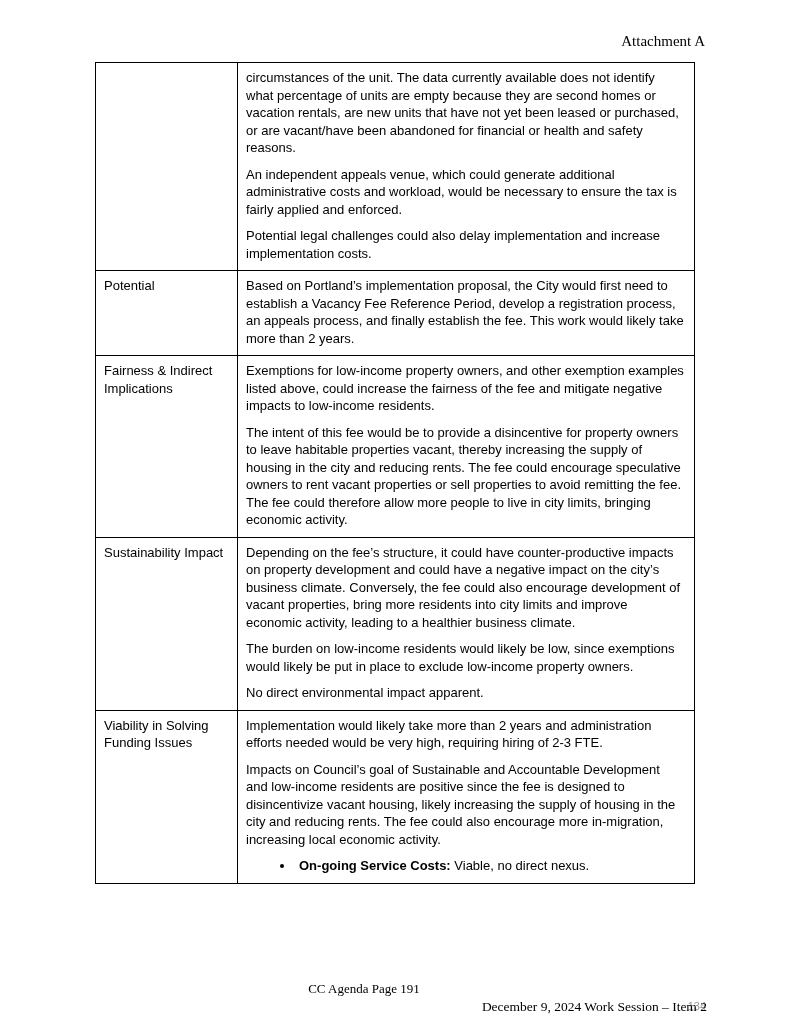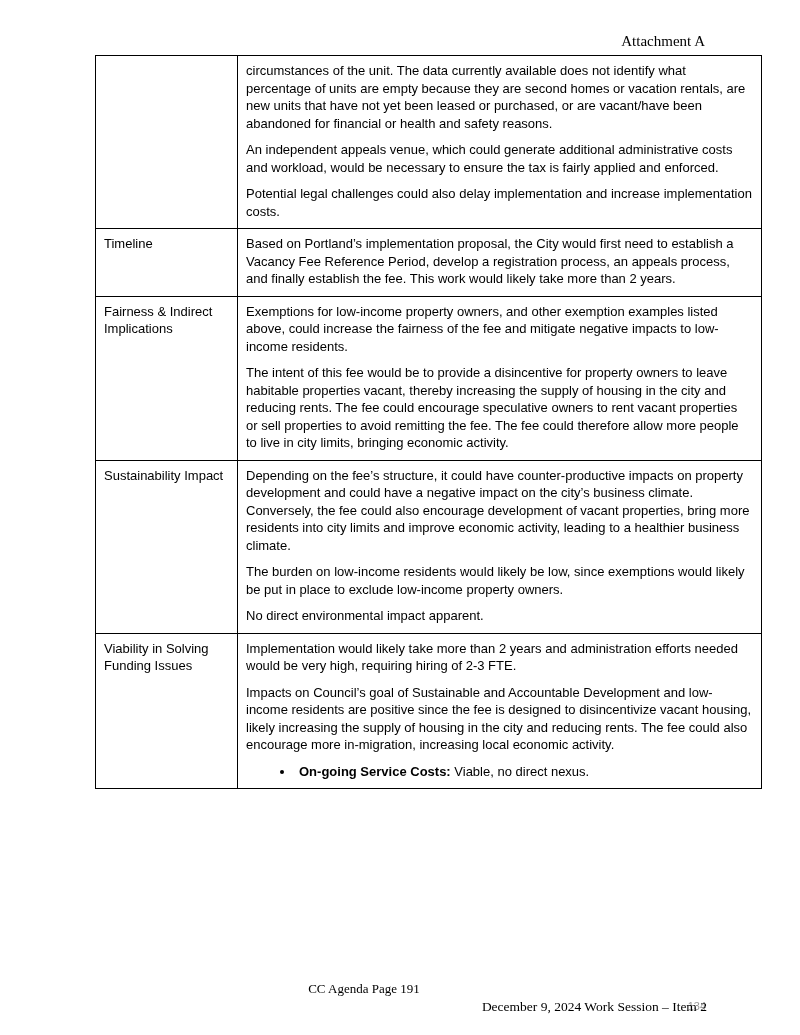--- a/index.html
+++ b/index.html
@@ -17,22 +17,22 @@
     position: absolute;
     top: 33px;
     right: 95px;
     font-family: "Liberation Serif", serif;
     font-size: 15px;
     color: #000000;
   }
   table.doc-table {
     position: absolute;
     left: 95px;
-    top: 55px;
-    width: 667px;
+    top: 62px;
+    width: 600px;
     border-collapse: collapse;
     table-layout: fixed;
   }
   table.doc-table td {
     border: 1px solid #000000;
     vertical-align: top;
     font-size: 13px;
     line-height: 17.5px;
     padding: 6px 9px 8px 8px;
   }
@@ -84,21 +84,21 @@
     <tbody id="table-body">
         <tr>
           <td class="label-cell"></td>
           <td class="content-cell">
             <p>circumstances of the unit. The data currently available does not identify what percentage of units are empty because they are second homes or vacation rentals, are new units that have not yet been leased or purchased, or are vacant/have been abandoned for financial or health and safety reasons.</p>
             <p>An independent appeals venue, which could generate additional administrative costs and workload, would be necessary to ensure the tax is fairly applied and enforced.</p>
             <p>Potential legal challenges could also delay implementation and increase implementation costs.</p>
           </td>
         </tr>
         <tr>
-          <td class="label-cell">Timeline</td>
+          <td class="label-cell">Potential</td>
           <td class="content-cell">
             <p>Based on Portland’s implementation proposal, the City would first need to establish a Vacancy Fee Reference Period, develop a registration process, an appeals process, and finally establish the fee. This work would likely take more than 2 years.</p>
           </td>
         </tr>
         <tr>
           <td class="label-cell">Fairness &amp; Indirect Implications</td>
           <td class="content-cell">
             <p>Exemptions for low-income property owners, and other exemption examples listed above, could increase the fairness of the fee and mitigate negative impacts to low-income residents.</p>
             <p>The intent of this fee would be to provide a disincentive for property owners to leave habitable properties vacant, thereby increasing the supply of housing in the city and reducing rents. The fee could encourage speculative owners to rent vacant properties or sell properties to avoid remitting the fee. The fee could therefore allow more people to live in city limits, bringing economic activity.</p>
           </td>

